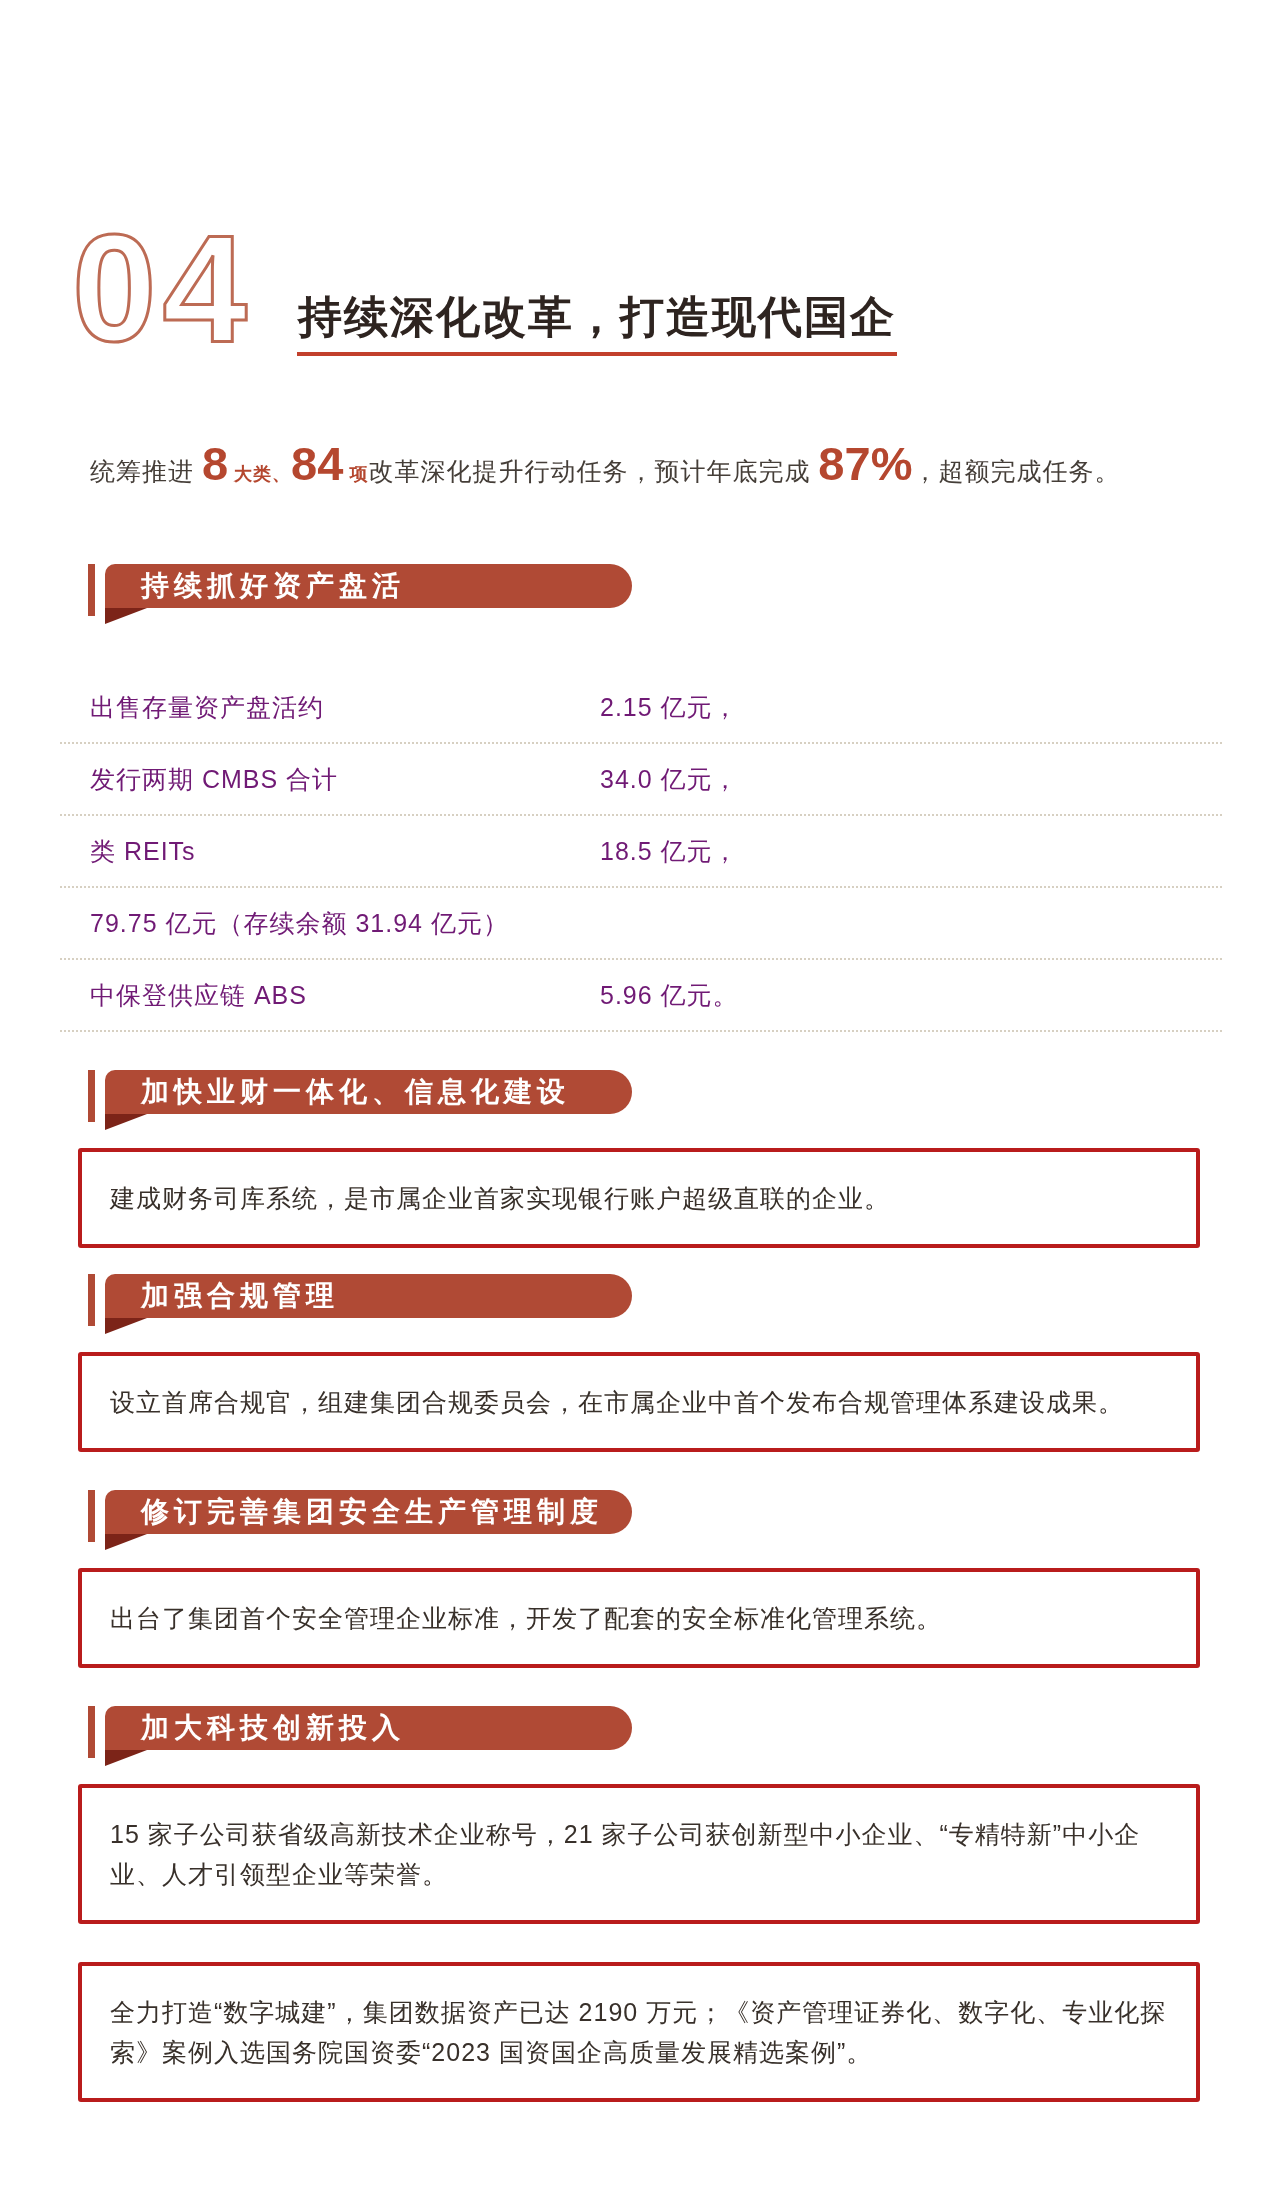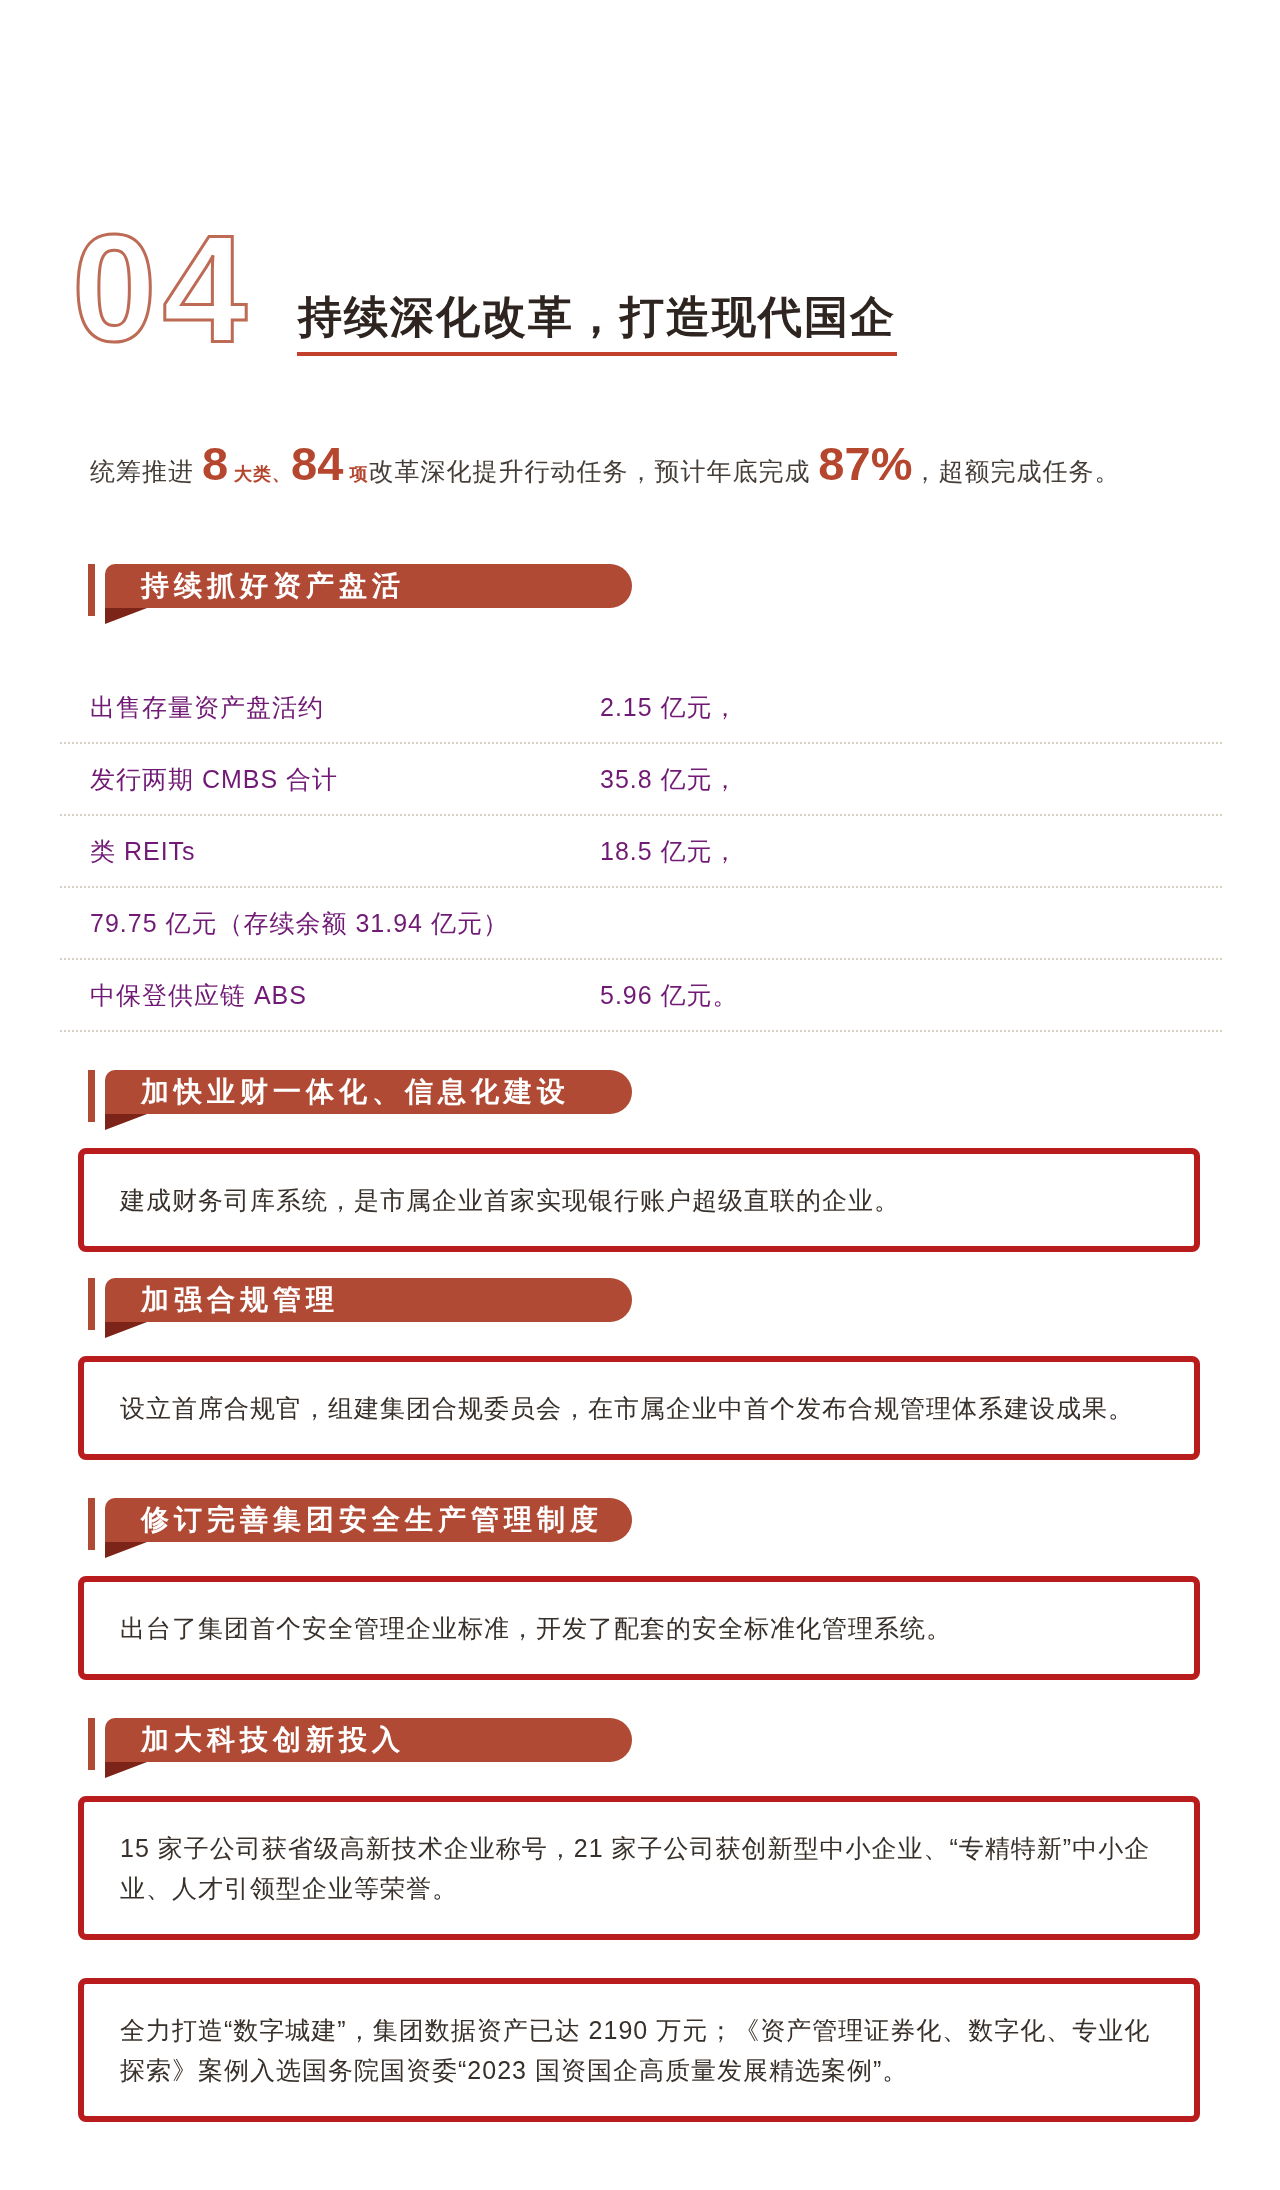--- a/index.html
+++ b/index.html
@@ -125,23 +125,23 @@
     color: #701a75;
     letter-spacing: 1px;
     line-height: 32px;
   }
   .tlabel { width: 510px; flex: 0 0 auto; }
   .tvalue { flex: 1 1 auto; }
 
   
   .info-box {
     margin: 26px 80px 0 78px;
-    border: 6px solid #b91c1c;
-    border-radius: 8px;
-    padding: 26px 36px;
+    border: 4px solid #b91c1c;
+    border-radius: 3px;
+    padding: 26px 28px;
     box-sizing: border-box;
   }
   .box-text {
     margin: 0;
     font-size: 25px;
     line-height: 40px;
     letter-spacing: 1px;
     color: #38302a;
   }
 </style>
@@ -169,21 +169,21 @@
           <span class="ribbon-title">持续抓好资产盘活</span>
         </div>
       </div>
       <div class="asset-table">
         <div class="trow">
           <div class="tlabel">出售存量资产盘活约</div>
           <div class="tvalue">2.15 亿元，</div>
         </div>
         <div class="trow">
           <div class="tlabel">发行两期 CMBS 合计</div>
-          <div class="tvalue">35.8 亿元，</div>
+          <div class="tvalue">34.0 亿元，</div>
         </div>
         <div class="trow">
           <div class="tlabel">类 REITs</div>
           <div class="tvalue">18.5 亿元，</div>
         </div>
         <div class="trow">
           <div class="tvalue">79.75 亿元（存续余额 31.94 亿元）</div>
         </div>
         <div class="trow">
           <div class="tlabel">中保登供应链 ABS</div>

